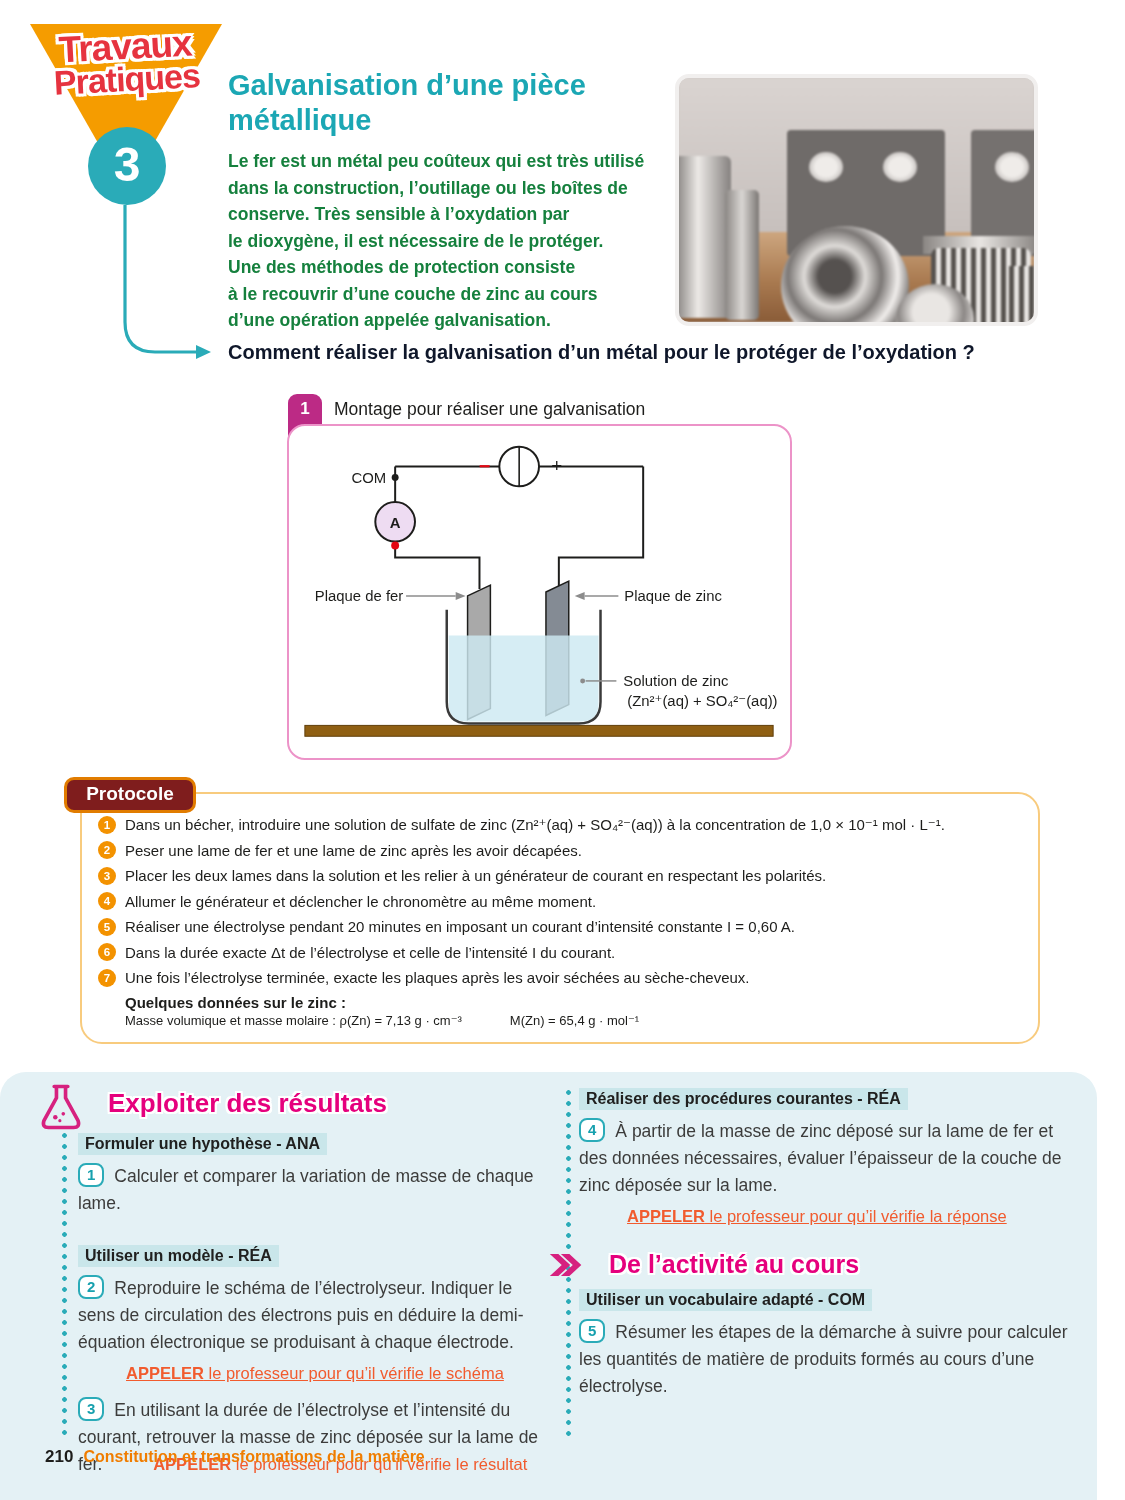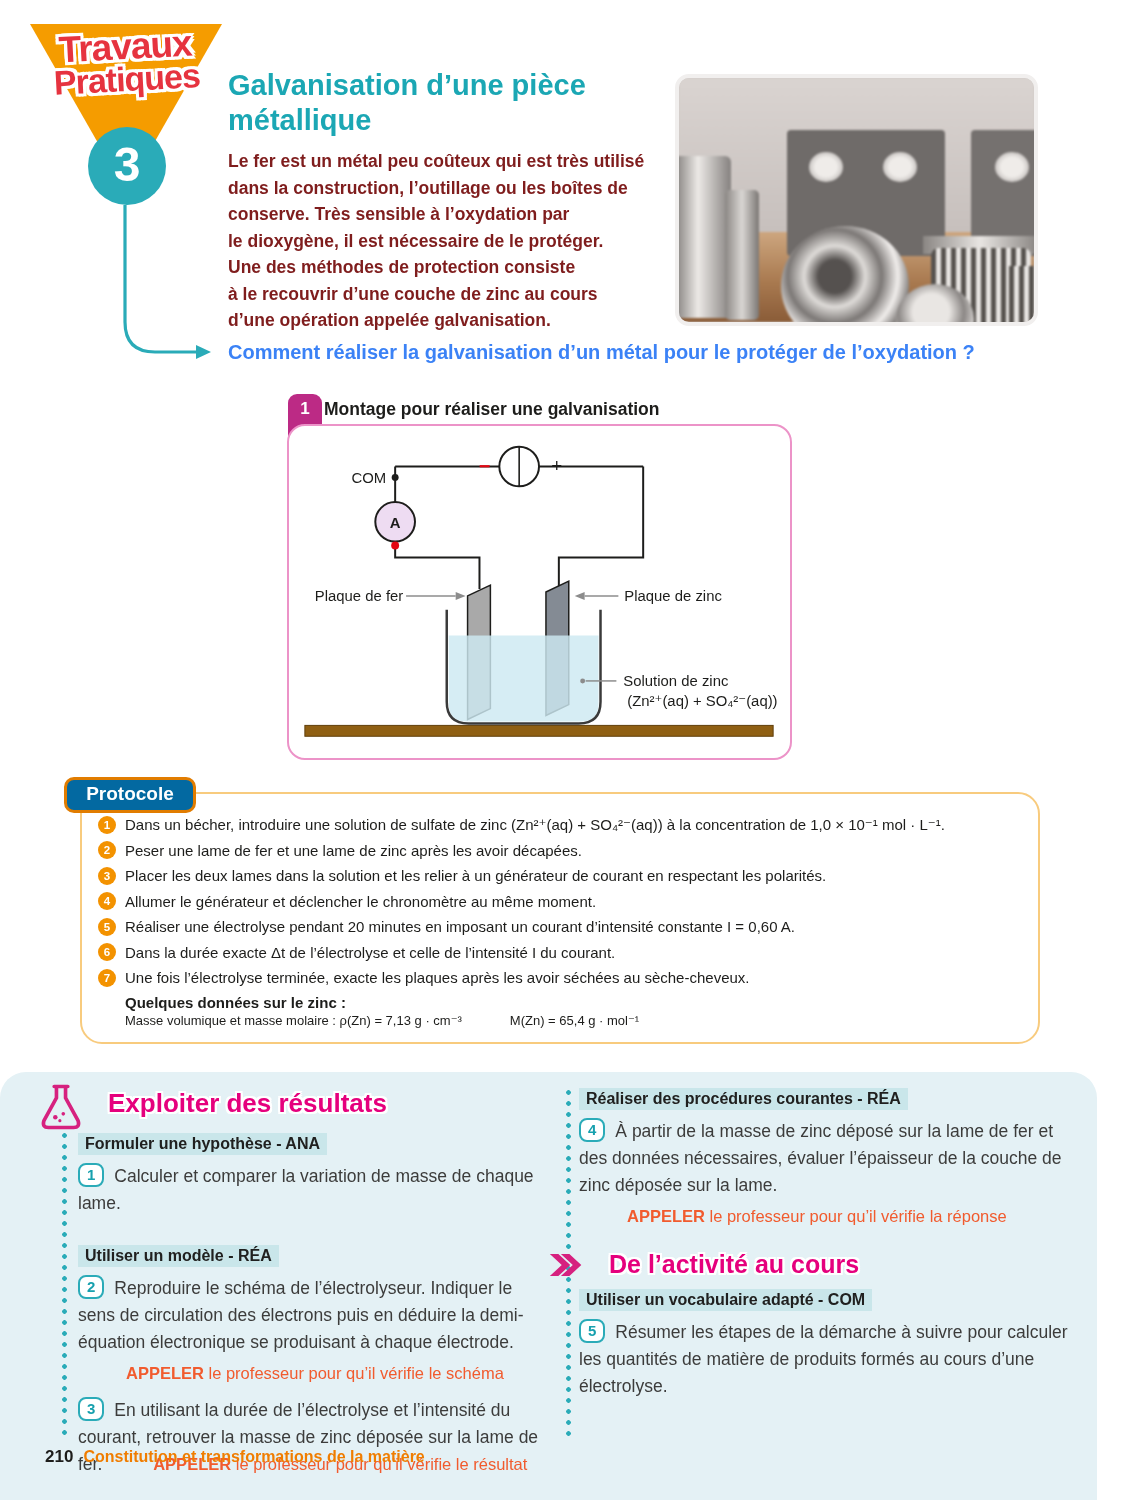--- a/index.html
+++ b/index.html
@@ -14,22 +14,22 @@
         font-weight:bold;color:#e6333f;line-height:33px;letter-spacing:-1px;
         text-shadow:-3px -3px 0 #fff,3px -3px 0 #fff,-3px 3px 0 #fff,3px 3px 0 #fff,
                     0 -3px 0 #fff,0 3px 0 #fff,-3px 0 0 #fff,3px 0 0 #fff;}
   .logo .l1{font-size:37px;}
   .logo .l2{font-size:34px;}
   .tp-num{left:88px;top:127px;width:78px;height:78px;border-radius:50%;background:#2aabb8;
           color:#fff;font-size:48px;font-weight:bold;text-align:center;line-height:76px;}
   .page-title{left:228px;top:68px;width:480px;font-size:29px;line-height:35px;font-weight:bold;
               color:#1ba7b4;white-space:pre-line;margin:0;}
   .intro{left:228px;top:148px;width:460px;font-size:17.5px;line-height:26.5px;font-weight:bold;
-         color:#7f1d1d;white-space:pre-line;margin:0;}
-  .question{left:228px;top:341px;width:860px;font-size:20px;font-weight:bold;color:#3b82f6;margin:0;}
+         color:#15803d;white-space:pre-line;margin:0;}
+  .question{left:228px;top:341px;width:860px;font-size:20px;font-weight:bold;color:#0f172a;margin:0;}
   .connector{left:100px;top:205px;width:130px;height:160px;}
 
   
   .photo{left:675px;top:74px;width:363px;height:252px;border:4px solid #f1efee;border-radius:14px;
          overflow:hidden;box-sizing:border-box;background:#cfc8c5;}
   .photo *{position:absolute;}
   .ph-blur{inset:0;filter:blur(1.3px);}
   .ph-bg{left:0;top:0;right:0;height:66%;background:linear-gradient(#dad4d1,#c6bfbc);}
   .ph-table{left:0;right:0;bottom:0;height:37%;background:linear-gradient(#cda67f,#a97a50 55%,#8a5c38);}
   .ph-hinge1{left:108px;top:52px;width:158px;height:126px;background:#6f6b69;border-radius:4px;}
@@ -46,31 +46,31 @@
   .ph-rib1{left:252px;top:170px;width:100px;height:102px;border-radius:8px;
            background:repeating-linear-gradient(90deg,#57534f 0 5px,#e6e3e0 5px 10px);}
   .ph-cap1{left:244px;top:158px;width:114px;height:18px;
            background:linear-gradient(90deg,#8a8683,#e8e5e2 50%,#8a8683);}
   .ph-rib2{left:330px;top:188px;width:40px;height:86px;
            background:repeating-linear-gradient(90deg,#57534f 0 5px,#e6e3e0 5px 10px);}
 
   
   .fig-tab{left:288px;top:394px;width:34px;height:46px;background:#bc2a85;border-radius:9px 9px 2px 2px;
            color:#fff;font-size:17px;font-weight:bold;text-align:center;padding-top:5px;box-sizing:border-box;}
-  .fig-title{left:324px;top:399px;font-size:17.5px;font-weight:bold;}
+  .fig-title{left:334px;top:399px;font-size:17.5px;font-weight:normal;}
   .fig-box{left:287px;top:424px;width:505px;height:336px;border:2.5px solid #ec93c8;border-radius:18px;
            box-sizing:border-box;background:#fff;}
   .fig-box svg{width:100%;height:100%;display:block;}
   .ft{font:15px "Liberation Sans","DejaVu Sans",sans-serif;fill:#1d1d1b;}
   .ft-a{font:bold 15px "Liberation Sans","DejaVu Sans",sans-serif;fill:#1d1d1b;}
   .ft-minus{font:bold 20px "Liberation Sans","DejaVu Sans",sans-serif;fill:#e30613;}
   .ft-plus{font:19px "Liberation Sans","DejaVu Sans",sans-serif;fill:#1d1d1b;}
 
   
-  .proto-badge{left:64px;top:777px;width:126px;height:30px;background:#0369a1;border:3px solid #e17c00;
+  .proto-badge{left:64px;top:777px;width:126px;height:30px;background:#7f1d1d;border:3px solid #e17c00;
                border-radius:10px;color:#fff;font-size:19px;font-weight:bold;text-align:center;
                line-height:28px;z-index:2;}
   .proto-box{left:80px;top:792px;width:960px;height:252px;border:2.5px solid #f8cb7e;border-radius:22px;
              box-sizing:border-box;background:#fff;padding:21px 16px 0 16px;}
   .proto-item{display:flex;align-items:flex-start;margin-bottom:6.5px;font-size:15px;line-height:19px;}
   .pnum{flex:none;width:18px;height:18px;border-radius:50%;background:#f39200;color:#fff;
         font-size:11.5px;font-weight:bold;text-align:center;line-height:18px;margin-right:9px;margin-top:0.5px;}
   .pdata-title{margin:3px 0 2px 27px;font-size:15px;font-weight:bold;}
   .pdata-line{margin-left:27px;font-size:13px;}
   .pdata-line .gap{margin-left:48px;}
@@ -88,21 +88,21 @@
   .flask{left:38px;top:1082px;width:46px;height:50px;}
   .col{width:472px;}
   .col-left{left:78px;top:1133px;}
   .col-right{left:579px;top:1088px;width:494px;}
   .tag{display:inline-block;background:#c9e6ea;color:#20201f;font-size:16px;font-weight:bold;
        padding:2px 7px;margin:0 0 4px 0;}
   .qp{margin:4px 0 14px 0;font-size:17.5px;line-height:27px;color:#3c3c3b;width:100%;}
   .qnum{display:inline-block;border:2px solid #2aabb8;border-radius:8px;background:#fff;color:#17a0ae;
         font-size:15px;font-weight:bold;line-height:20px;padding:0 7px;margin-right:10px;
         transform:translateY(-2px);}
-  .appel{color:#f15b2e;font-size:16.5px;margin:-6px 0 14px 48px;}
+  .appel{color:#f15b2e;font-size:16.5px;margin:-6px 0 14px 48px;text-decoration:underline;}
   .appel b{font-weight:bold;}
   .appel-inline{color:#f15b2e;font-size:16.5px;margin-left:46px;white-space:nowrap;}
   .mt{margin-top:14px;}
   .course-head{display:flex;align-items:center;gap:10px;margin:24px 0 10px -30px;}
   .course-head .sec-head{font-size:25px;}
 
   
   .footer{left:45px;top:1447px;font-size:17px;font-weight:bold;}
   .footer .chap{color:#f07d00;font-size:16px;margin-left:10px;}
 </style>

